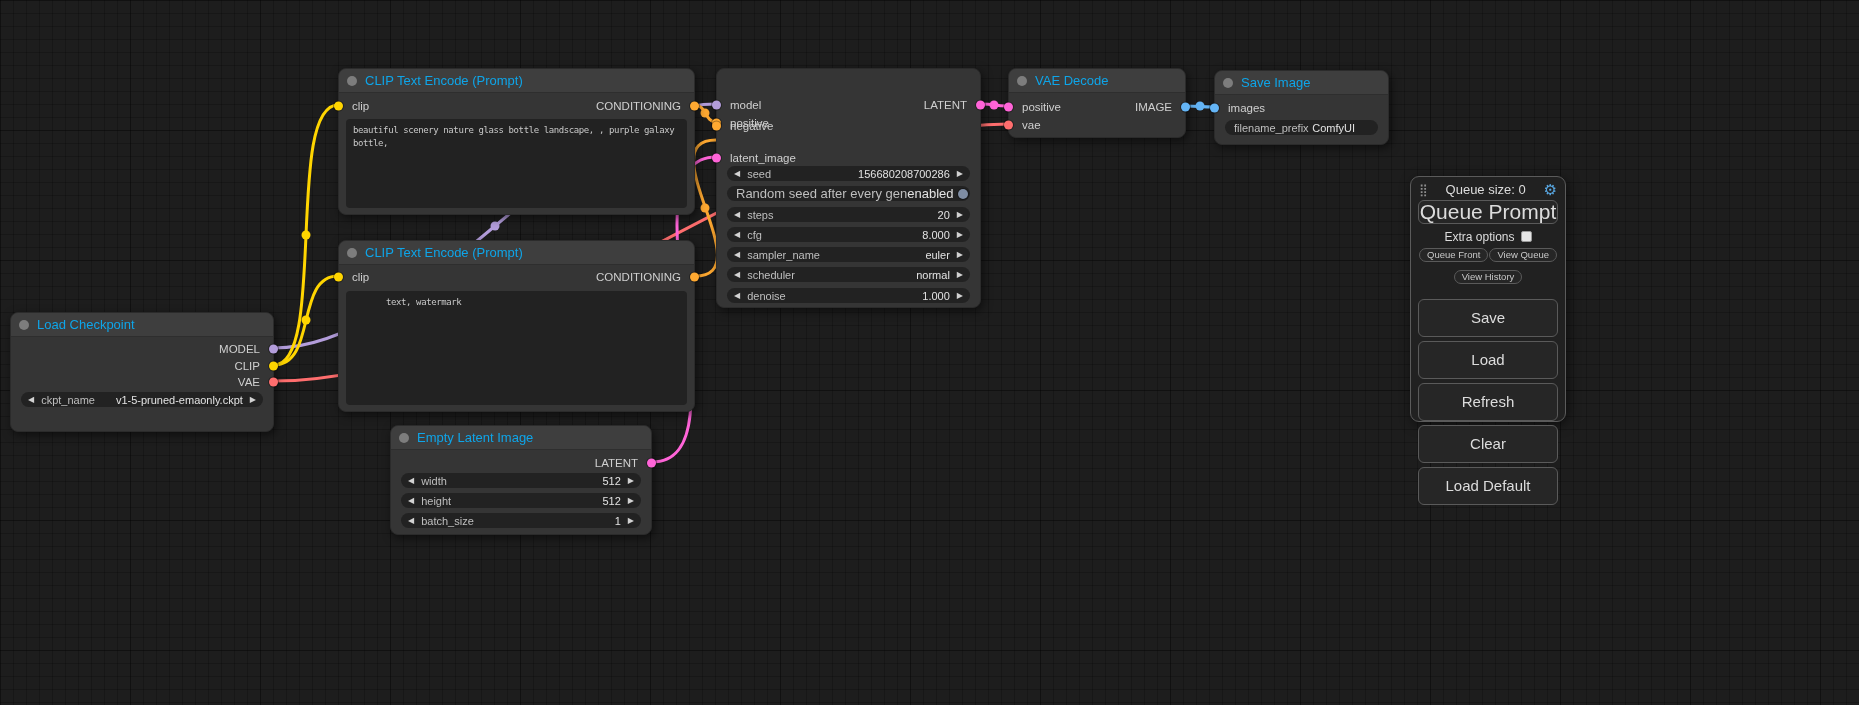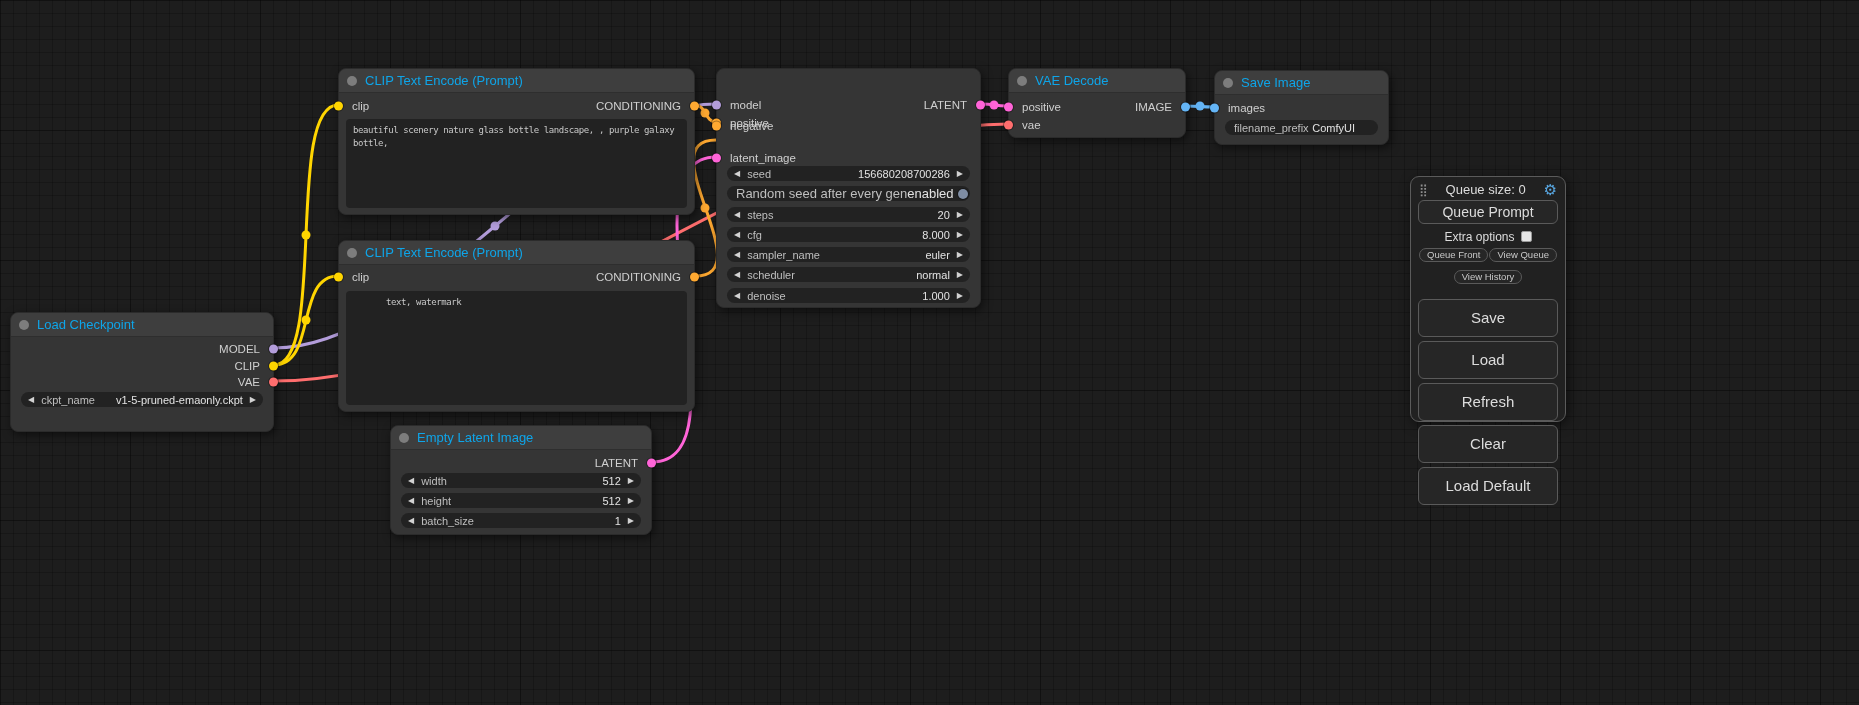--- a/index.html
+++ b/index.html
@@ -55,21 +55,21 @@
   }
   .qp-header{display:flex;align-items:center;padding:5px 8px 0 8px;}
   .drag-handle{color:#8f8f8f;font-size:12px;cursor:grab;}
   .qp-title{flex:1;text-align:center;font-size:13px;color:#dcdcdc;}
   .gear-icon{color:#58a6e0;font-size:15px;line-height:1;cursor:pointer;}
   .qp-btn{
     display:block;width:140px;margin:4px auto 0;background:#262626;border:1px solid #5a5a5a;
     border-radius:6px;color:#dcdcdc;text-align:center;font-size:15px;height:38px;line-height:20px;
     box-sizing:border-box;cursor:pointer;font-family:inherit;padding:0;
   }
-  .qp-btn.primary{margin-top:3px;height:24px;line-height:22px;font-size:14px;}
+  .qp-btn.primary{margin-top:3px;height:24px;line-height:22px;font-size:21px;}
   .extra-row{display:flex;align-items:center;justify-content:center;gap:6px;font-size:12px;margin-top:5px;height:15px;}
   .checkbox{width:11px;height:11px;background:#e6e6e6;border-radius:2px;border:1px solid #9a9a9a;box-sizing:border-box;cursor:pointer;}
   .small-row{display:flex;justify-content:space-between;padding:0 8px;margin-top:4px;}
   .qp-btn-small{
     background:#262626;border:1px solid #5a5a5a;border-radius:8px;color:#c9c9c9;
     font-size:9.5px;height:14px;line-height:12px;padding:0 7px;cursor:pointer;font-family:inherit;
   }
   .history-row{text-align:center;margin-top:4px;}
   .gap{height:11px;}
 </style>

